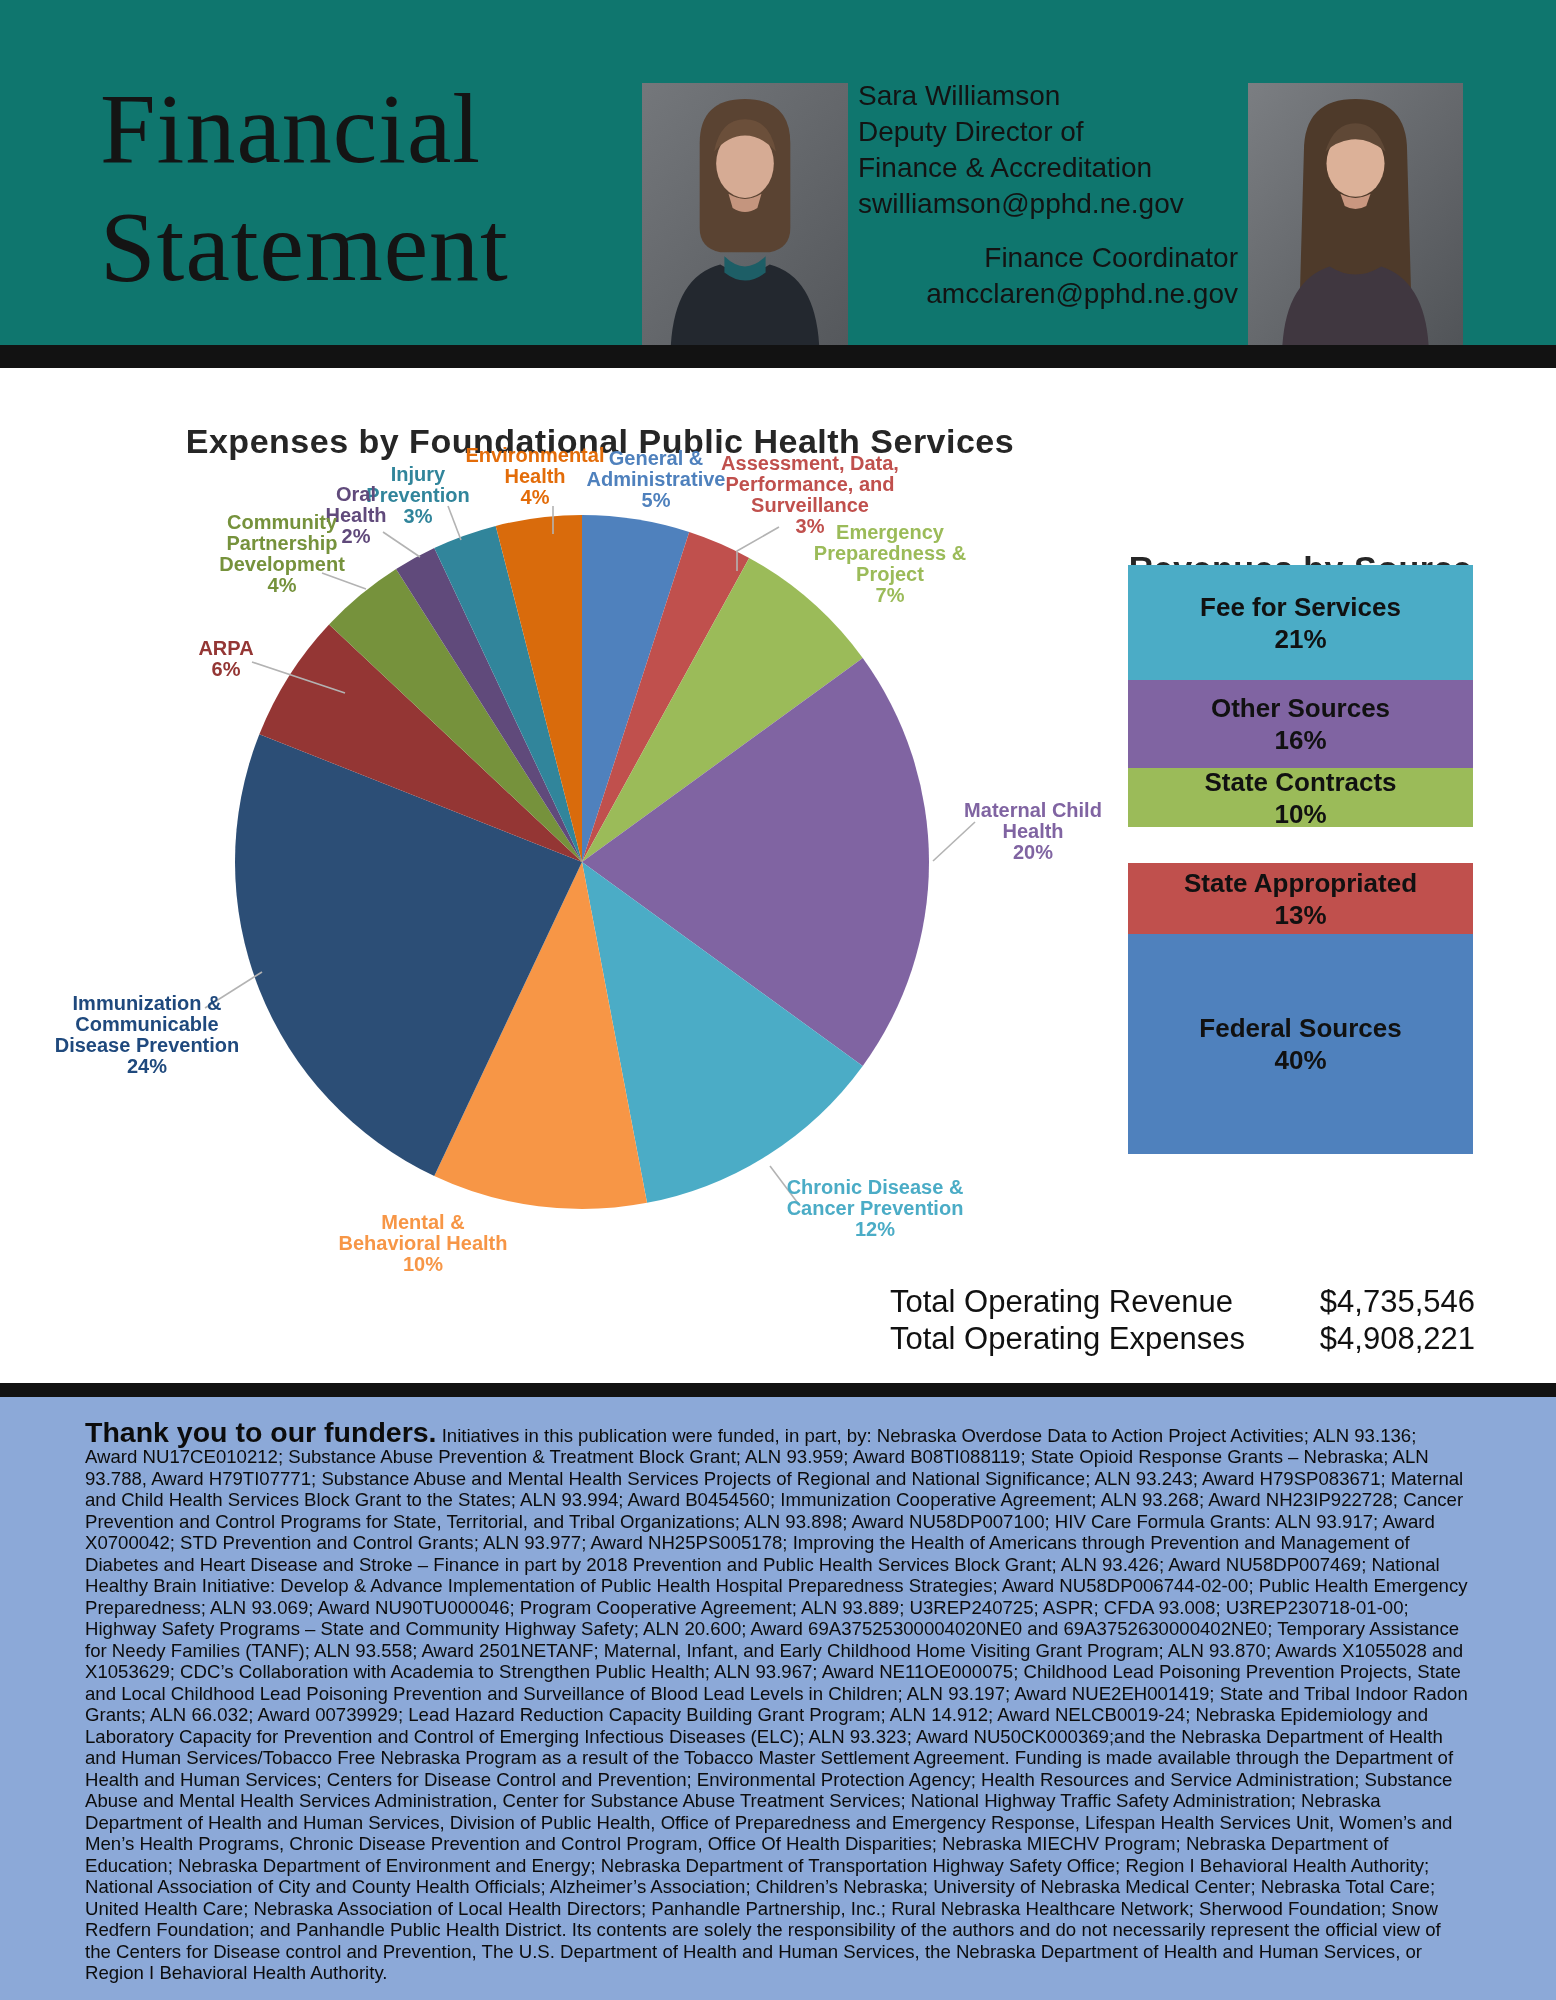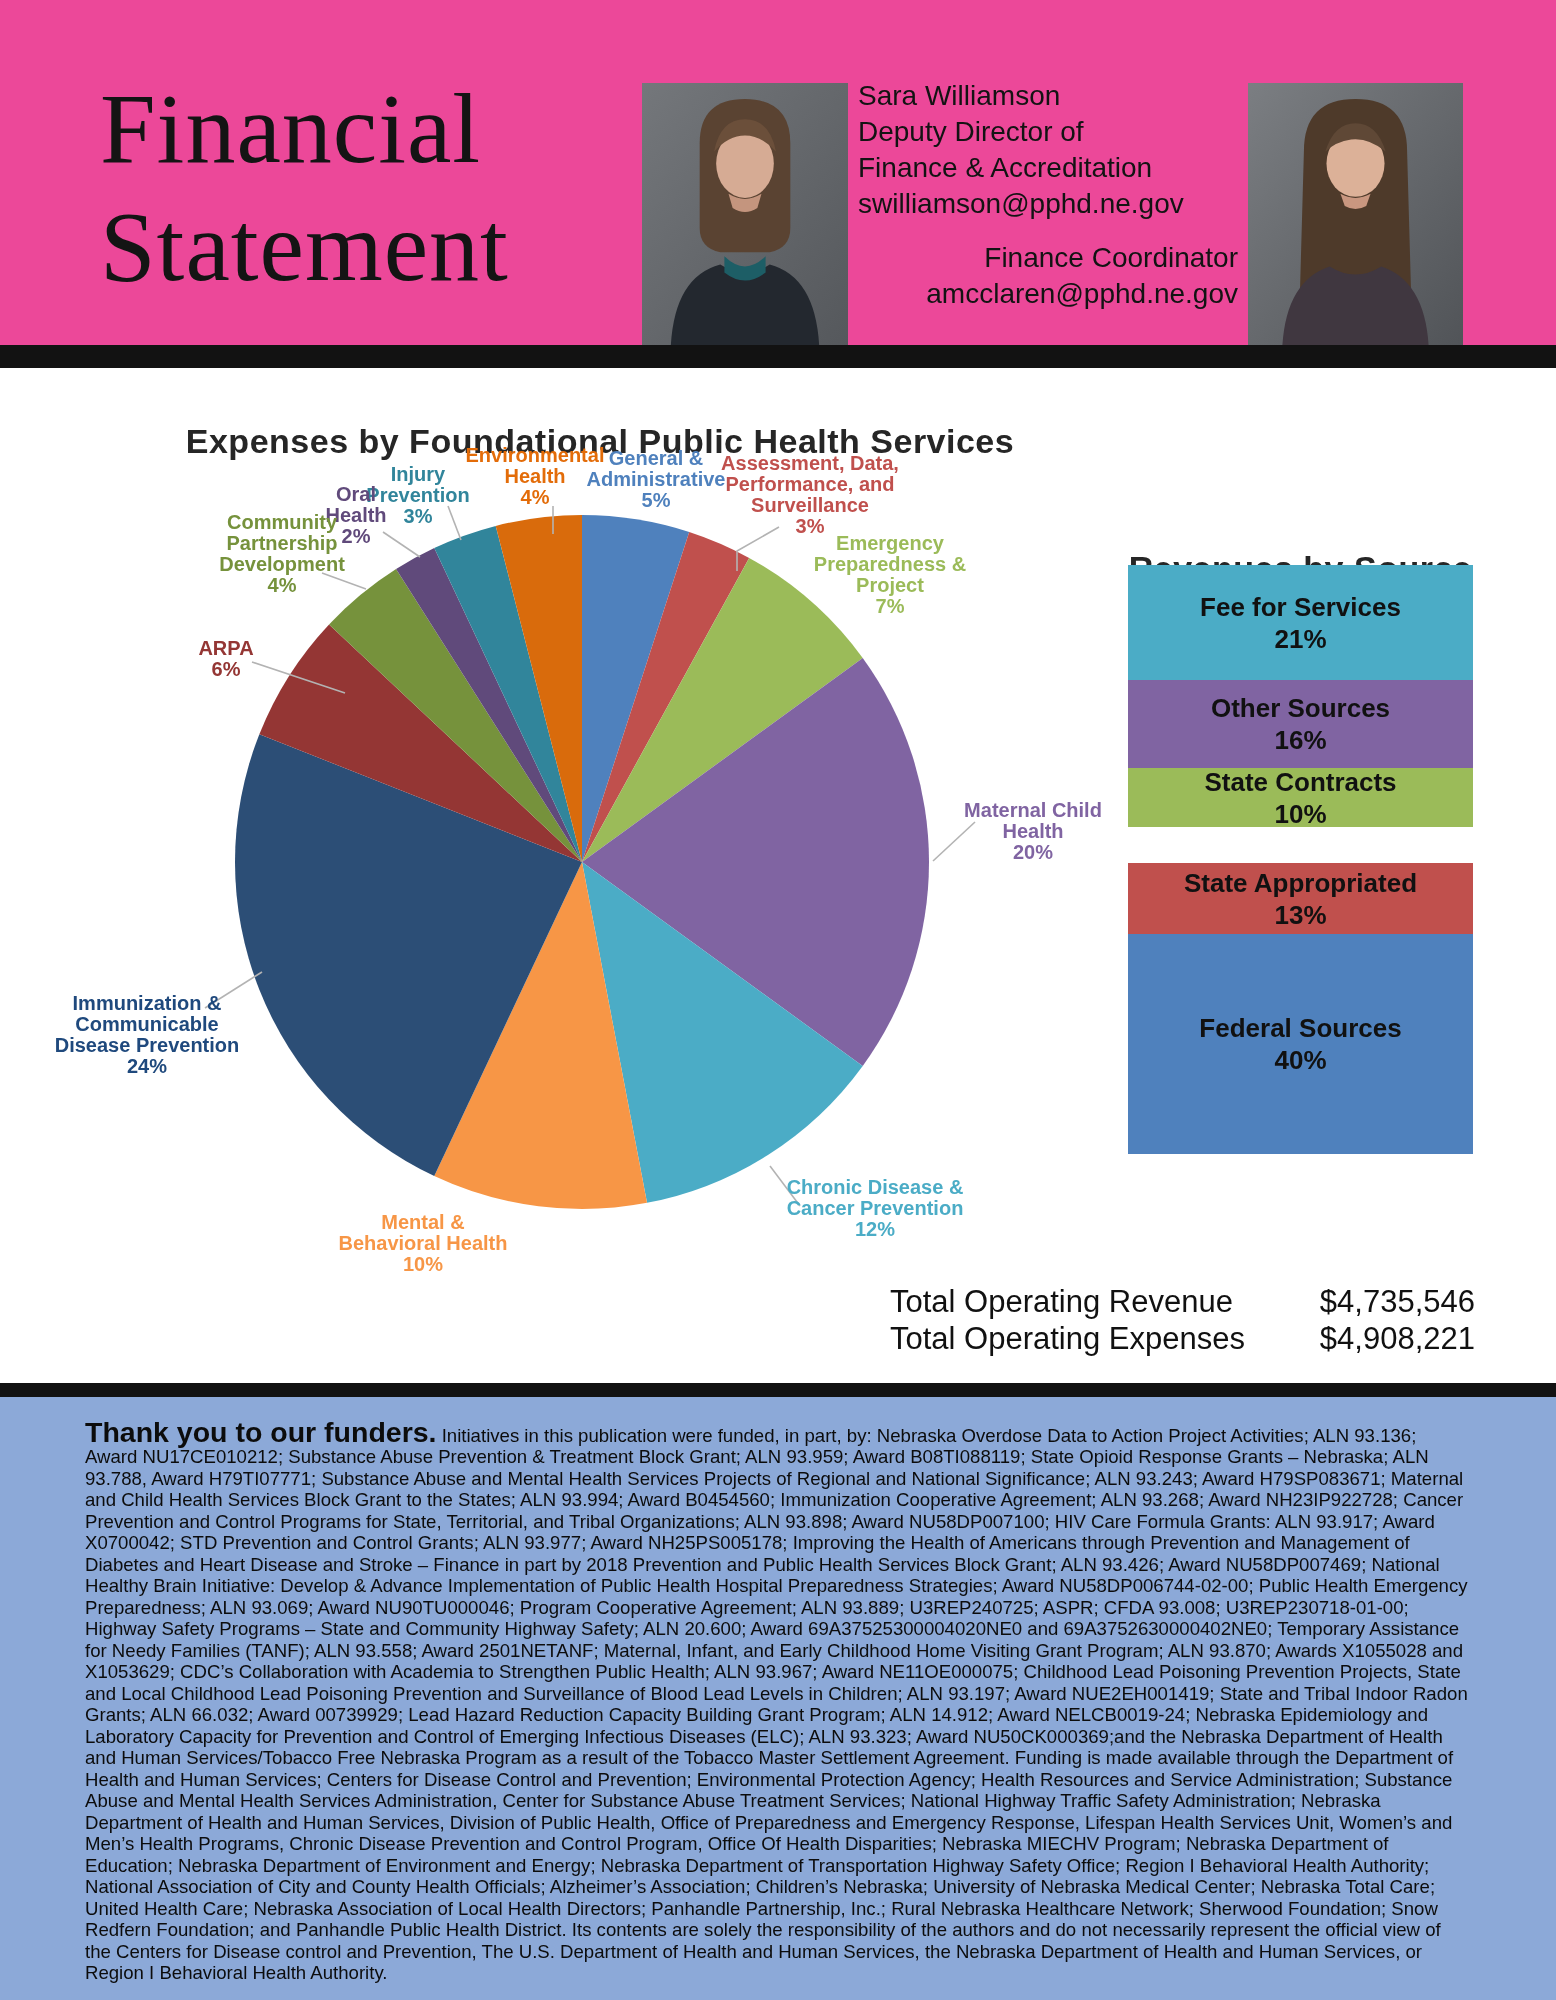--- a/index.html
+++ b/index.html
@@ -1,19 +1,19 @@
 <!DOCTYPE html>
 <html><head>
 <meta charset="utf-8">
 <style>
   html,body{margin:0;padding:0;background:#e8e8e8;}
   .page{position:relative;width:1556px;height:2000px;background:#ffffff;overflow:hidden;
         font-family:"Liberation Sans", sans-serif;}
   
-  .header{position:absolute;left:0;top:0;width:1556px;height:345px;background:#ec4899;}
+  .header{position:absolute;left:0;top:0;width:1556px;height:345px;background:#0f766e;}
   .doc-title{position:absolute;left:100px;top:70px;font-family:"Liberation Serif", serif;
              font-size:100px;line-height:118px;color:#141414;letter-spacing:1px;}
   .photo{position:absolute;top:83px;height:262px;overflow:hidden;background:#6e7174;}
   .photo svg{display:block;width:100%;height:100%;}
   .photo-1{left:642px;width:206px;}
   .photo-2{left:1248px;width:215px;}
   .contacts{position:absolute;left:858px;top:78px;width:380px;color:#131313;}
   .contact{font-size:28px;line-height:36px;}
   .contact.primary{text-align:left;}
   .contact.secondary{text-align:right;margin-top:18px;}
@@ -141,21 +141,21 @@
           <div>General &amp;</div>
           <div>Administrative</div>
           <div>5%</div>
         </div>
         <div class="pie-label" style="left: 810px; top: 85px; color: rgb(192, 80, 77);">
           <div>Assessment, Data,</div>
           <div>Performance, and</div>
           <div>Surveillance</div>
           <div>3%</div>
         </div>
-        <div class="pie-label" style="left: 890px; top: 165px; color: rgb(155, 187, 89);">
+        <div class="pie-label" style="left: 890px; top: 154px; color: rgb(155, 187, 89);">
           <div>Emergency</div>
           <div>Preparedness &amp;</div>
           <div>Project</div>
           <div>7%</div>
         </div>
         <div class="pie-label" style="left: 418px; top: 96px; color: rgb(49, 133, 155);">
           <div>Injury</div>
           <div>Prevention</div>
           <div>3%</div>
         </div>

